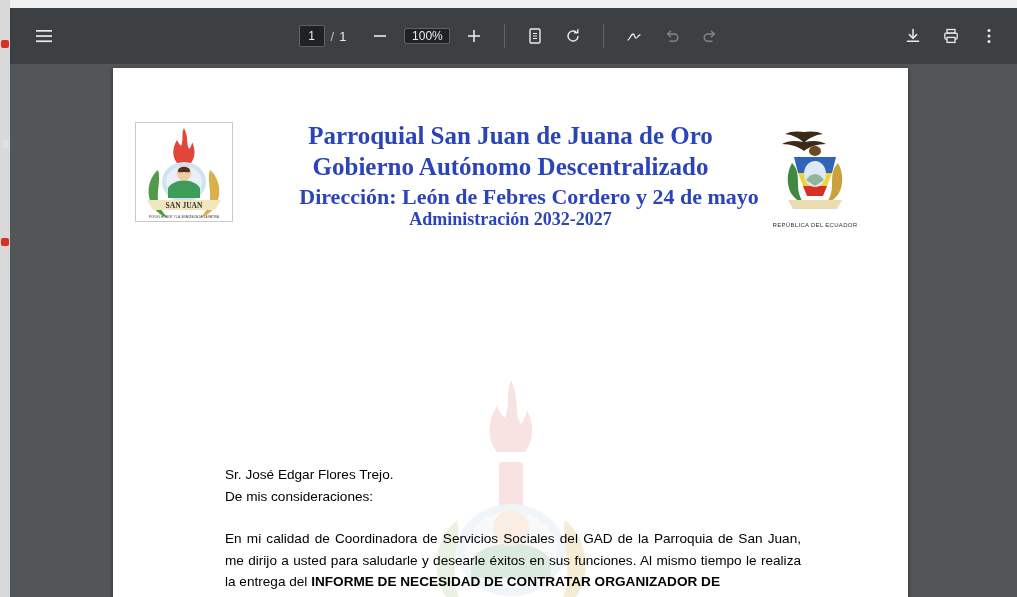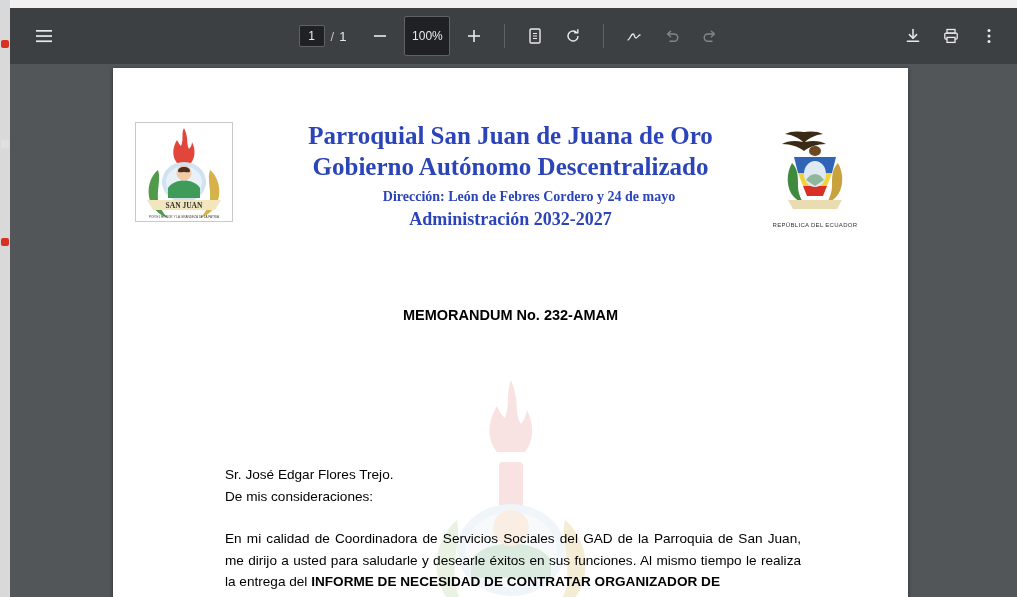--- a/index.html
+++ b/index.html
@@ -93,21 +93,21 @@
     font-family: "Liberation Sans", sans-serif;
     text-align: center;
     padding: 0 2px;
     outline: none;
   }
   .page-sep { margin: 0 5px 0 6px; color: #bdc1c6; font-size: 13px; }
   .page-total { color: #e8eaed; font-size: 13px; }
 
   .zoom-value {
     min-width: 46px;
-    height: 40px;
+    height: 16px;
     background: #202124;
     border: 1px solid #5f6368;
     border-radius: 2px;
     color: #e8eaed;
     font-size: 12px;
     display: flex; align-items: center; justify-content: center;
     margin: 0 4px;
     cursor: text;
   }
 
@@ -194,21 +194,21 @@
   .head-block {
     position: absolute;
     left: 0; right: 0;
     top: 52px;
     text-align: center;
     color: #2b44b8;
     font-family: "Liberation Serif", serif;
     font-weight: bold;
   }
   .head-l1 { font-size: 25px; line-height: 31px; }
-  .head-l2 { font-size: 14px; line-height: 22px; margin-top: 4px; margin-left: 37px; }
+  .head-l2 { font-size: 22px; line-height: 22px; margin-top: 4px; margin-left: 37px; }
   .head-l3 { font-size: 18px; line-height: 22px; }
   .head-l4 { font-size: 18px; line-height: 22px; }
   .head-l5 { font-size: 18px; line-height: 22px; }
 
   .memo-title {
     position: absolute;
     left: 0; right: 0;
     top: 239px;
     text-align: center;
     font-family: "Liberation Sans", sans-serif;
@@ -407,21 +407,20 @@
           <div class="cap">REPÚBLICA DEL ECUADOR</div>
         </div>
 
         <div class="head-block">
           <div class="head-l1">Parroquial San Juan de Juana de Oro</div>
           <div class="head-l1">Gobierno Autónomo Descentralizado</div>
           <div class="head-l2">Dirección: León de Febres Cordero y 24 de mayo</div>
           <div class="head-l5">Administración 2032-2027</div>
         </div>
 
-        <div class="memo-title">MEMORANDUM No. 232-AMAM</div>
 
 
         <div class="body-block">
           <div>Sr. José Edgar Flores Trejo.</div>
           <div>De mis consideraciones:</div>
           <div class="para-gap"></div>
           <div class="just"><span>En mi calidad de Coordinadora de Servicios Sociales del GAD de la Parroquia de San Juan, me dirijo a usted para saludarle y desearle éxitos en sus funciones. Al mismo tiempo le realiza  la  entrega  del  </span><span class="b">INFORME  DE  NECESIDAD  DE  CONTRATAR  ORGANIZADOR  DE</span></div>
         </div>
 
       </div>

